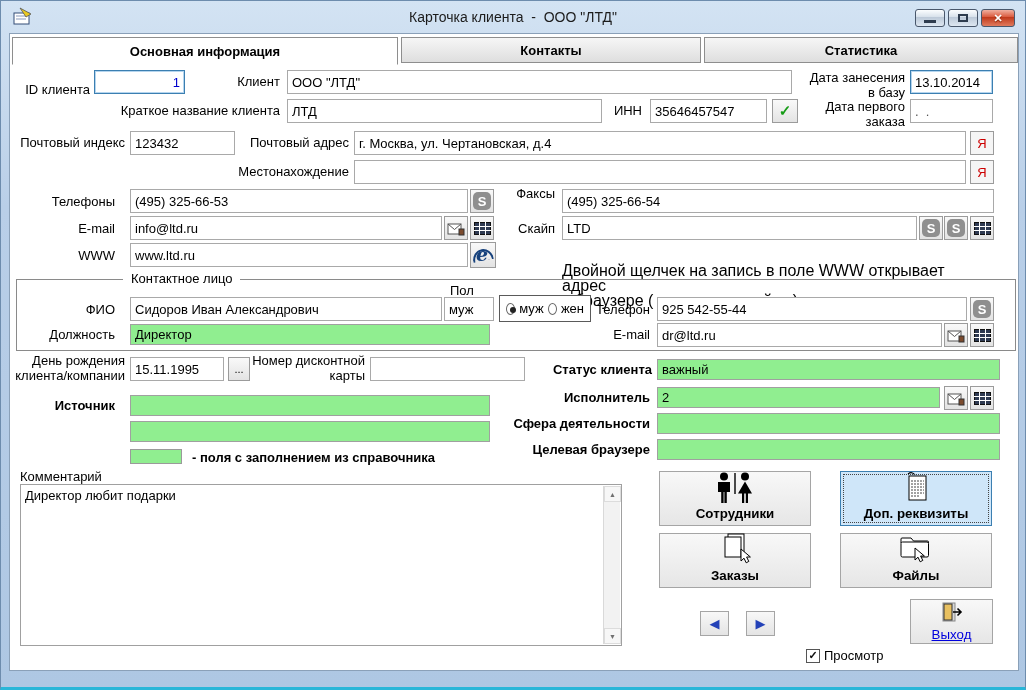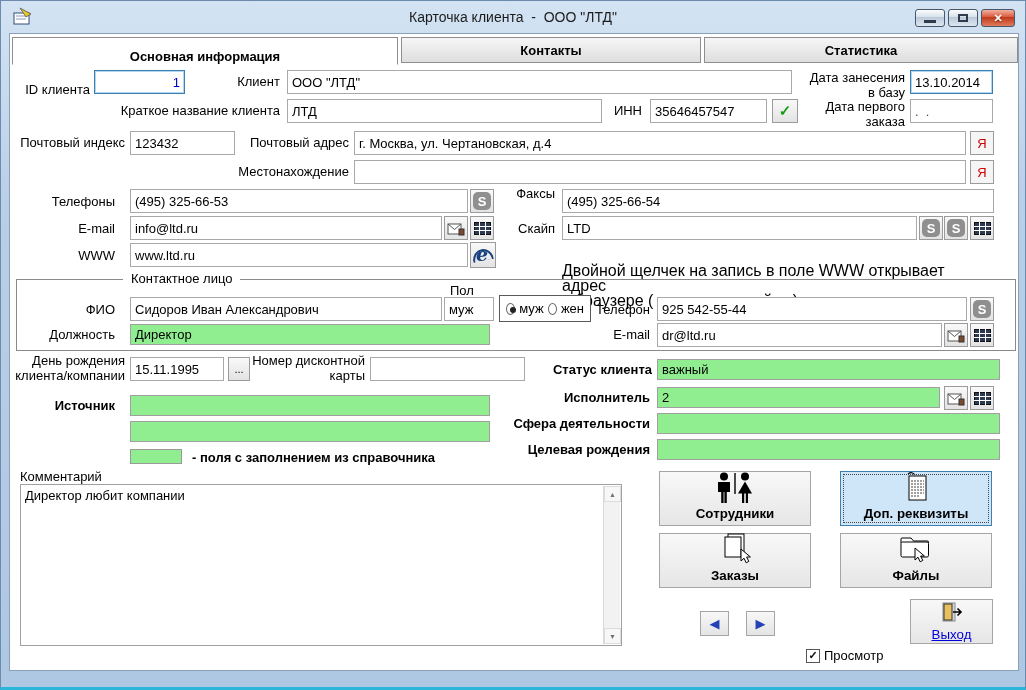--- a/index.html
+++ b/index.html
@@ -115,21 +115,21 @@
           <span class="sq"></span>
         </div>
       <div class="win-btn close">
           <span>✕</span>
         </div>
     </div>
   </div>
 
   <div class="panel">
 
-    <div class="tab active" style="left:2px;width:386px;align-items:flex-end;">
+    <div class="tab active" style="left:2px;width:386px;">
         <span>Основная информация</span>
       </div>
     <div class="tab" style="left:391px;width:300px;">
         <span>Контакты</span>
       </div>
     <div class="tab" style="left:694px;width:314px;">
         <span>Статистика</span>
       </div>
 
     <div class="lbl" style="left:8px;top:40px;width:72px;margin-top:8px;">ID клиента</div>
@@ -287,26 +287,26 @@
           <i style="left:11px;top:0;width:1px;height:13px;"></i>
       </span>
     </button>
 
     <input class="green" style="left: 120px; top: 387px; width: 360px;" value="">
     <div class="lbl b" style="left:500px;top:382px;width:140px;">Сфера деятельности</div>
     <input class="green" style="left: 647px; top: 379px; width: 343px;" value="">
 
     <div class="swatch" style="left:120px;top:415px;width:52px;height:15px;"></div>
     <div class="lbl l b" style="left:182px;top:416px;width:330px;">- поля с заполнением из справочника</div>
-    <div class="lbl b" style="left:500px;top:408px;width:140px;">Целевая рождения</div>
+    <div class="lbl b" style="left:500px;top:408px;width:140px;">Целевая браузере</div>
     <input class="green" style="left: 647px; top: 405px; width: 343px;" value="">
 
     <div class="lbl l" style="left:10px;top:435px;width:200px;">Комментарий</div>
     <div class="comment-box" style="left:10px;top:450px;width:602px;height:162px;">
-      <div class="comment-text">Директор любит компании</div>
+      <div class="comment-text">Директор любит подарки</div>
       <div class="sbar">
         <div class="sbtn" style="top:0;">
             <span>▲</span>
           </div>
         <div class="sbtn" style="bottom:0;">
             <span>▼</span>
           </div>
       </div>
     </div>
 

